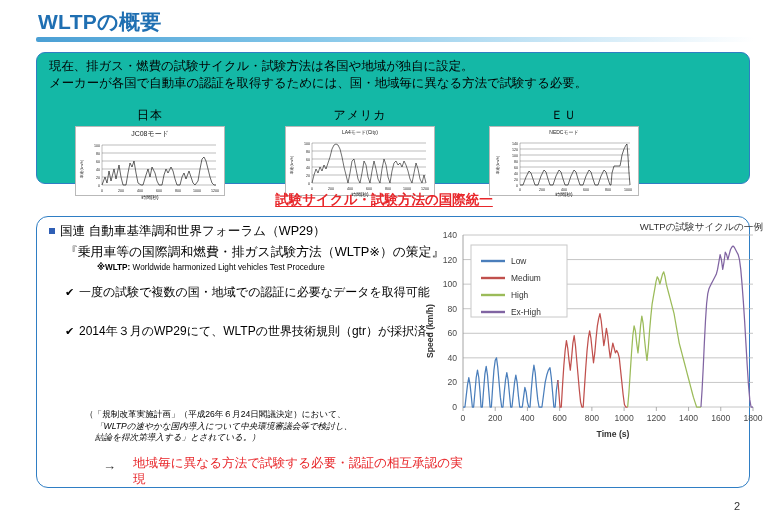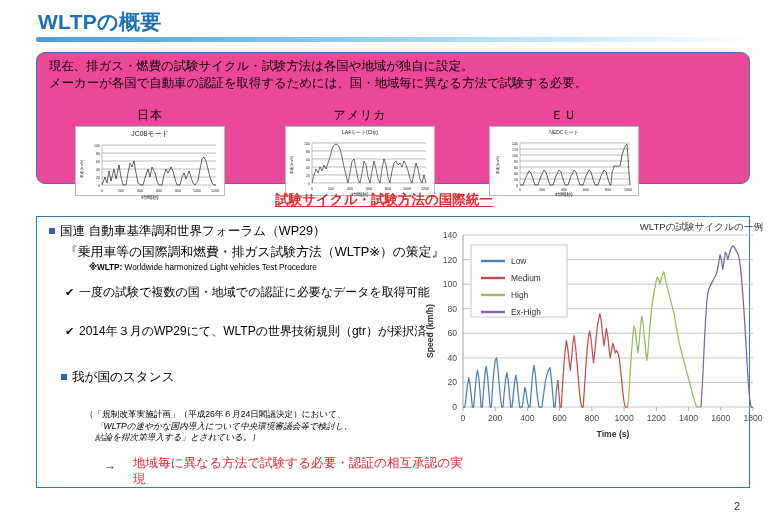--- a/index.html
+++ b/index.html
@@ -45,21 +45,21 @@
 
   
   #top-panel {
     position: absolute;
     left: 36px;
     top: 52px;
     width: 714px;
     height: 132px;
     border: 1.4px solid #2f7ec4;
     border-radius: 9px;
-    background: #ec4899;
+    background: #14b8a6;
     box-sizing: border-box;
   }
   .top-line {
     position: absolute;
     left: 12px;
     font-size: 12.4px;
     color: #000;
     white-space: nowrap;
   }
   #top-line-1 { top: 5px; }
@@ -119,21 +119,21 @@
   }
 
   
   #bottom-panel {
     position: absolute;
     left: 36px;
     top: 216px;
     width: 714px;
     height: 272px;
     border: 1.6px solid #2f7ec4;
-    border-radius: 0;
+    border-radius: 12px;
     background: #ffffff;
     box-sizing: border-box;
   }
 
   .sq-bullet {
     display: inline-block;
     width: 6px; height: 6px;
     background: #2f5fb5;
     margin-right: 5px;
     vertical-align: 1px;
@@ -146,21 +146,21 @@
     white-space: nowrap;
   }
   #wltp-title-line {
     position: absolute;
     left: 28px; top: 27px;
     font-size: 12.8px;
     white-space: nowrap;
   }
   #wltp-footnote {
     position: absolute;
-    left: 52px; top: 45px;
+    left: 60px; top: 45px;
     font-size: 8.2px;
     white-space: nowrap;
   }
   #wltp-footnote b { font-weight: bold; }
 
   .check-item {
     position: absolute;
     left: 42px;
     font-size: 12px;
     line-height: 15px;
@@ -392,23 +392,20 @@
   <div class="check-item" id="check-1">
     <span class="check-mark">✔</span>
     <span>一度の試験で複数の国・地域での認証に必要なデータを取得可能</span>
   </div>
 
   <div class="check-item" id="check-2">
     <span class="check-mark">✔</span>
     <span>2014年３月のWP29にて、WLTPの世界技術規則（gtr）が採択済。</span>
   </div>
 
-  <div id="stance-head">
-    <span class="sq-bullet"></span><span>我が国のスタンス</span>
-  </div>
 
 
   <div id="stance-note">
     <div>（「規制改革実施計画」（平成26年６月24日閣議決定）において、</div>
     <div>「WLTPの速やかな国内導入について中央環境審議会等で検討し、</div>
     <div>結論を得次第導入する」とされている。）</div>
   </div>
 
   <div id="arrow-mark">→</div>
   <div id="conclusion-red">地域毎に異なる方法で試験する必要・認証の相互承認の実現</div>

